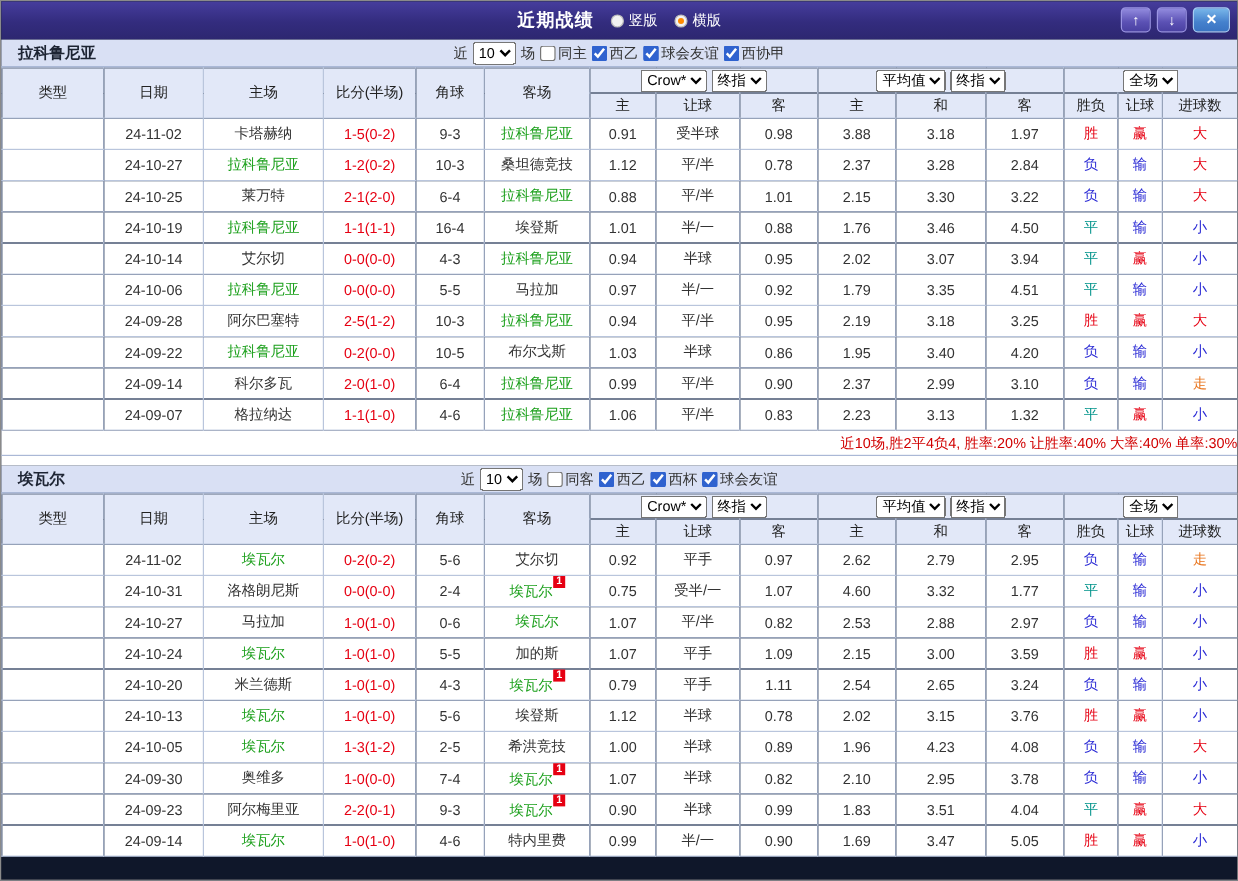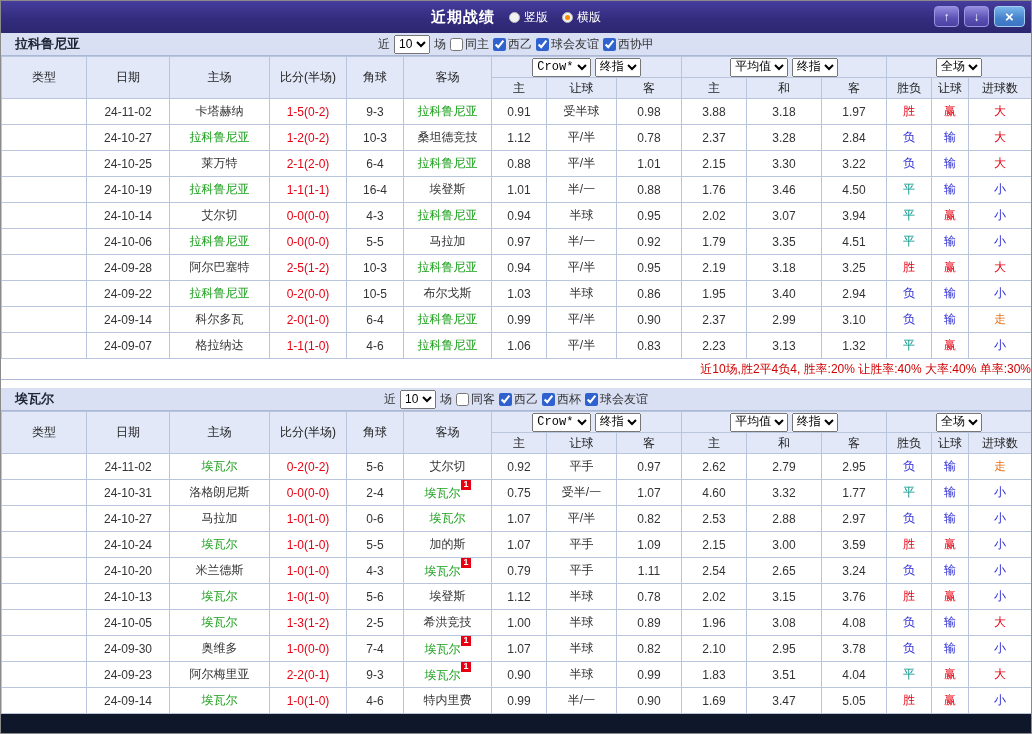--- a/index.html
+++ b/index.html
@@ -65,21 +65,21 @@
   .cb input { width:13px; height:13px; accent-color:#2f62cf; margin:0; }
   
   table.stats-table { width:100%; border-collapse:collapse; table-layout:fixed; }
   .stats-table th, .stats-table td {
     border:1px solid #b9c5dc;
     text-align:center; vertical-align:middle;
     overflow:hidden; white-space:nowrap;
     font-weight:normal; font-size:12px;
   }
   .stats-table thead th { background:#e2e8f8; color:#222; height:21px; }
-  .stats-table thead select { height:19px; font-size:12px; font-family:Liberation Mono, monospace; }
+  .stats-table thead select { height:19px; font-size:12px; font-family:Liberation Sans, sans-serif; }
   .stats-table tbody td { height:26px; background:#fff; }
   td.type-green { background:#2fa231; color:#fff; font-weight:bold; }
   td.type-teal  { background:#128d8d; color:#fff; font-weight:bold; }
   .team-focus { color:#1ca01c; }
   td.score { color:#e60012;margin-top:11px; }
   .c-red    { color:#e60012; }
   .c-blue   { color:#2b2bd5; }
   .c-teal   { color:#00938a; }
   .c-orange { color:#e8731a; }
   .badge {
@@ -319,21 +319,21 @@
             <td>24-09-22</td>
             <td class="team-focus">拉科鲁尼亚</td>
             <td class="score">0-2(0-0)</td>
             <td>10-5</td>
             <td>布尔戈斯</td>
             <td>1.03</td>
             <td>半球</td>
             <td>0.86</td>
             <td>1.95</td>
             <td>3.40</td>
-            <td>2.94</td>
+            <td>4.20</td>
             <td class="c-blue">负</td>
             <td class="c-blue">输</td>
             <td class="c-blue">小</td>
           </tr>
           <tr>
             <td class="type-green">西乙</td>
             <td>24-09-14</td>
             <td>科尔多瓦</td>
             <td class="score">2-0(1-0)</td>
             <td>6-4</td>
@@ -555,21 +555,21 @@
             <td class="type-green">西乙</td>
             <td>24-10-05</td>
             <td class="team-focus">埃瓦尔</td>
             <td class="score">1-3(1-2)</td>
             <td>2-5</td>
             <td>希洪竞技</td>
             <td>1.00</td>
             <td>半球</td>
             <td>0.89</td>
             <td>1.96</td>
-            <td>3.08</td>
+            <td>4.23</td>
             <td>4.08</td>
             <td class="c-blue">负</td>
             <td class="c-blue">输</td>
             <td class="c-red">大</td>
           </tr>
           <tr>
             <td class="type-green">西乙</td>
             <td>24-09-30</td>
             <td>奥维多</td>
             <td class="score">1-0(0-0)</td>

